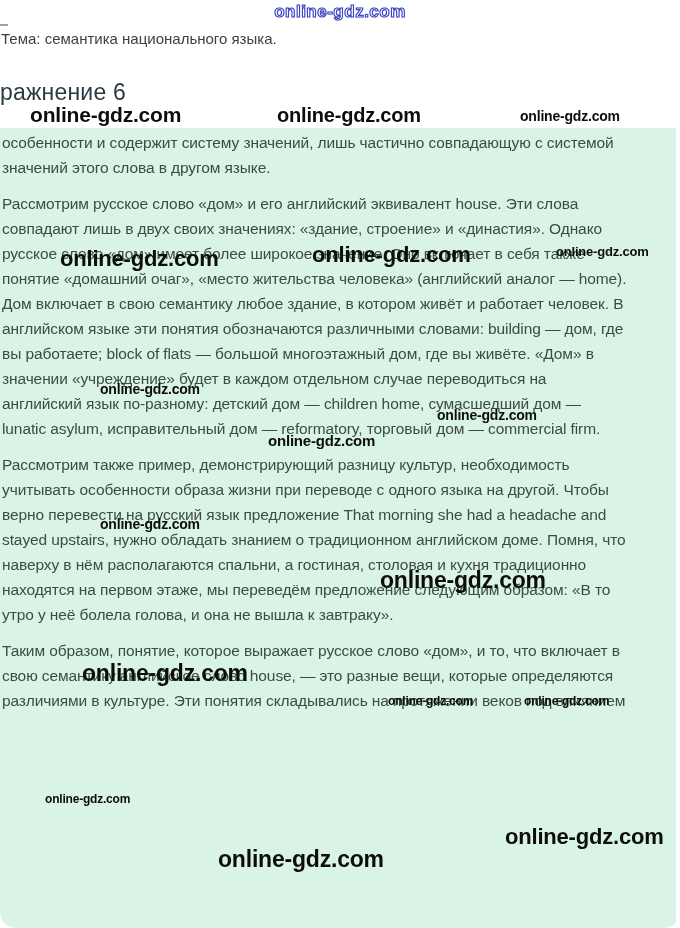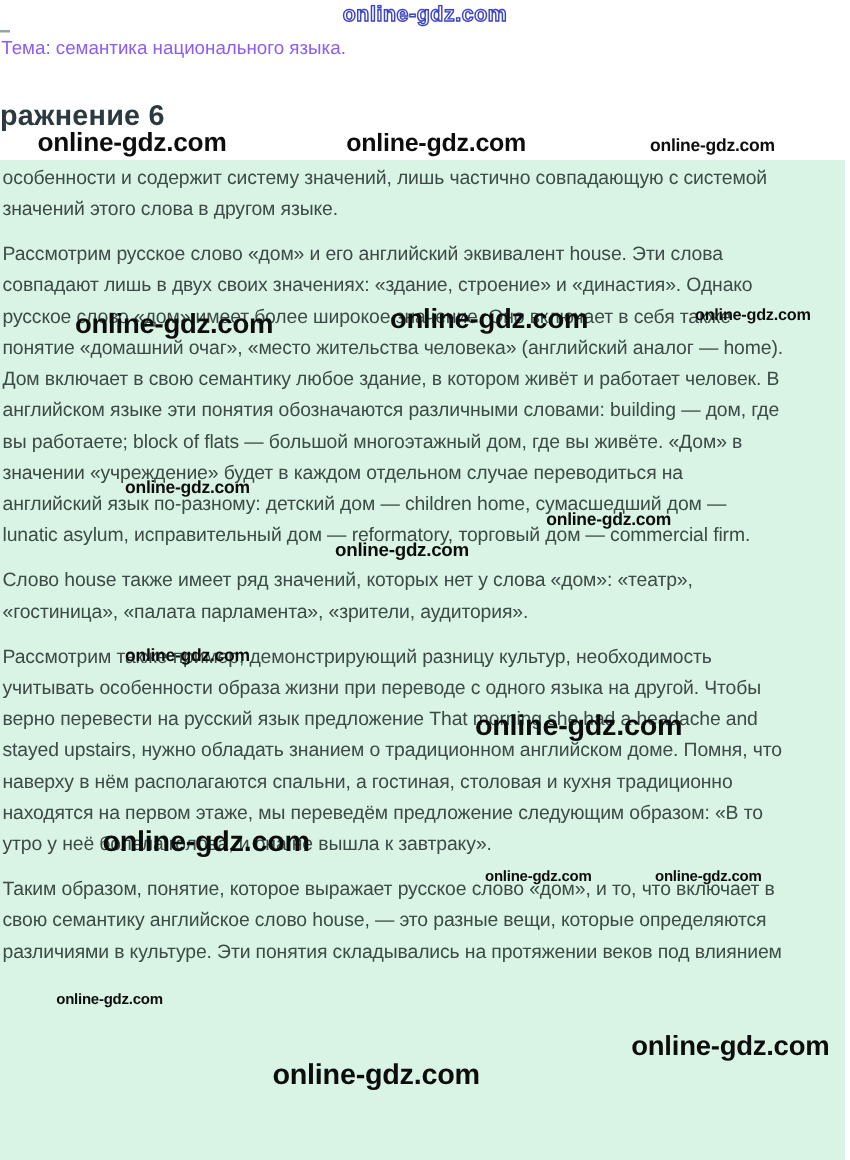--- a/index.html
+++ b/index.html
@@ -3,20 +3,21 @@
 <meta charset="utf-8">
 <style>
   html, body { margin: 0; padding: 0; background: #ffffff; }
   .page {
     position: relative;
     width: 680px;
     height: 928px;
     overflow: hidden;
     background: #ffffff;
     font-family: "Liberation Sans", sans-serif;
+    border-radius: 16px;
   }
   .top-watermark {
     position: absolute;
     top: 2px; left: 0; width: 680px;
     text-align: center;
     font-size: 17px;
     font-weight: 700;
     letter-spacing: 0.5px;
     color: #fdfdff;
     -webkit-text-stroke: 1.1px #3c45c4;
@@ -25,28 +26,28 @@
   .edge-dash {
     position: absolute;
     left: 0; top: 24px;
     width: 8px; height: 2px;
     background: #9aa4a8;
   }
   .topic {
     position: absolute;
     left: 1px; top: 30px;
     font-size: 15px;
-    color: #8b5cf6;
+    color: #404040;
   }
   .heading {
     position: absolute;
     left: 0; top: 79px;
     margin: 0;
     font-size: 23px;
-    font-weight: 700;
+    font-weight: 400;
     color: #2b3940;
     letter-spacing: 0.2px;
     text-align: center;
   }
   .content {
     position: absolute;
     left: 0; top: 128px;
     width: 676px; height: 800px;
     background: #d9f4e4;
     padding: 2px 0 0 2px;
@@ -85,22 +86,20 @@
     <p>Рассмотрим русское слово «дом» и его английский эквивалент house. Эти слова
 совпадают лишь в двух своих значениях: «здание, строение» и «династия». Однако
 русское слово «дом» имеет более широкое значение. Оно включает в себя также
 понятие «домашний очаг», «место жительства человека» (английский аналог — home).
 Дом включает в свою семантику любое здание, в котором живёт и работает человек. В
 английском языке эти понятия обозначаются различными словами: building — дом, где
 вы работаете; block of flats — большой многоэтажный дом, где вы живёте. «Дом» в
 значении «учреждение» будет в каждом отдельном случае переводиться на
 английский язык по-разному: детский дом — children home, сумасшедший дом —
 lunatic asylum, исправительный дом — reformatory, торговый дом — commercial firm.</p>
-    <p>Слово house также имеет ряд значений, которых нет у слова «дом»: «театр»,
-«гостиница», «палата парламента», «зрители, аудитория».</p>
     <p>Рассмотрим также пример, демонстрирующий разницу культур, необходимость
 учитывать особенности образа жизни при переводе с одного языка на другой. Чтобы
 верно перевести на русский язык предложение That morning she had a headache and
 stayed upstairs, нужно обладать знанием о традиционном английском доме. Помня, что
 наверху в нём располагаются спальни, а гостиная, столовая и кухня традиционно
 находятся на первом этаже, мы переведём предложение следующим образом: «В то
 утро у неё болела голова, и она не вышла к завтраку».</p>
     <p>Таким образом, понятие, которое выражает русское слово «дом», и то, что включает в
 свою семантику английское слово house, — это разные вещи, которые определяются
 различиями в культуре. Эти понятия складывались на протяжении веков под влиянием</p>

